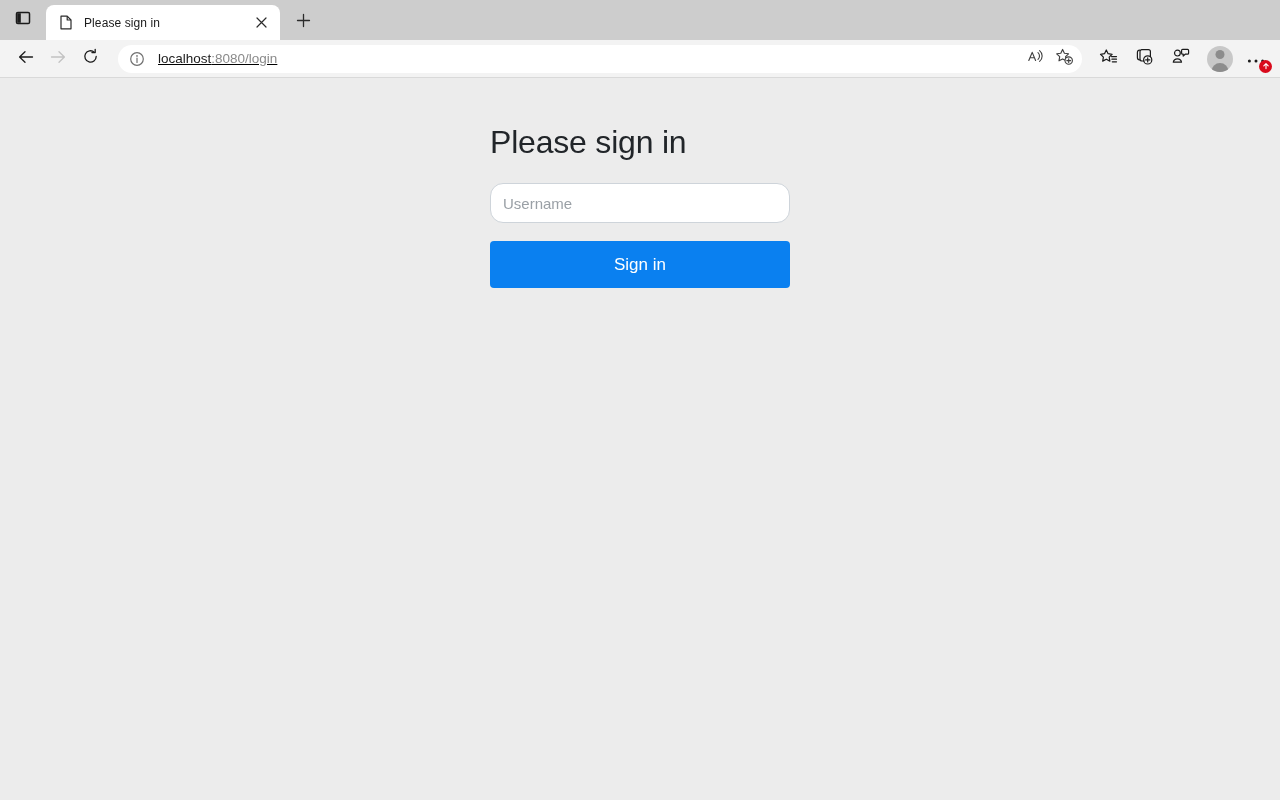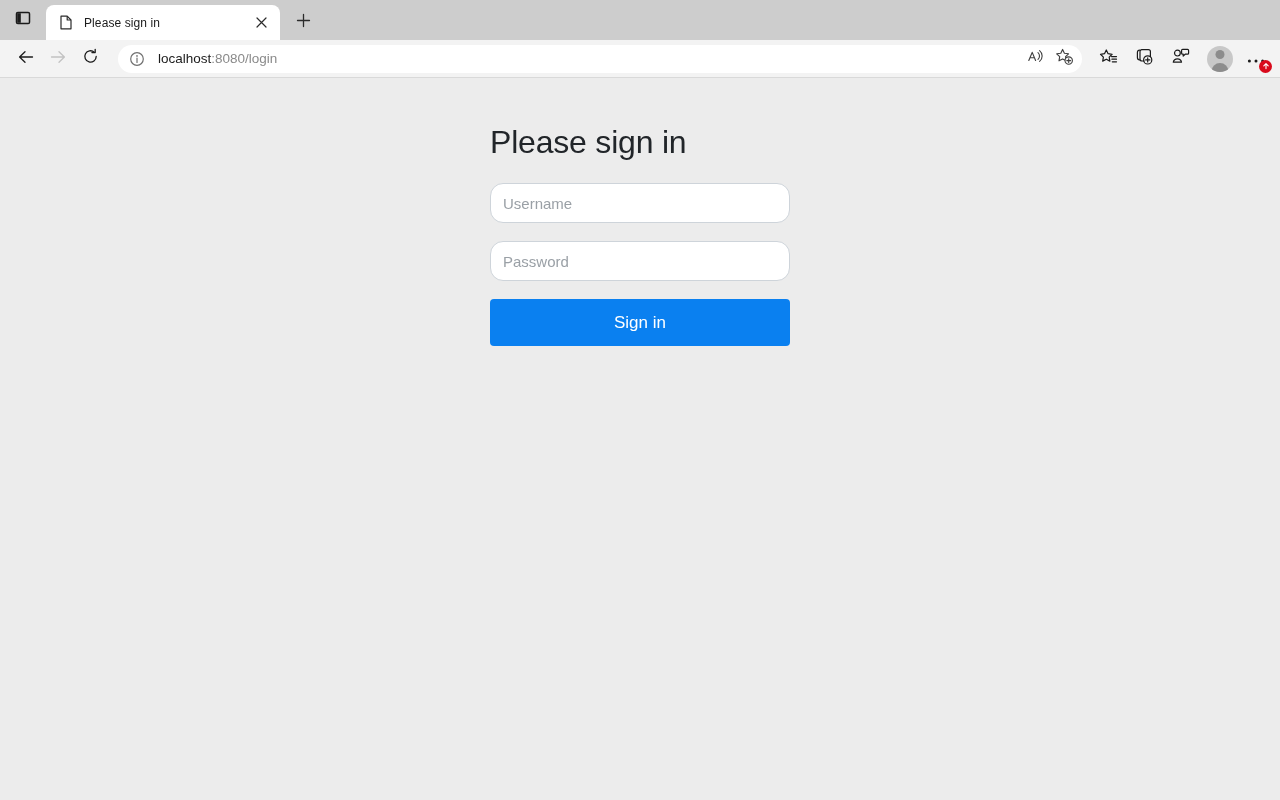--- a/index.html
+++ b/index.html
@@ -77,20 +77,21 @@
 
   
   .toolbar {
     height: 38px;
     flex: 0 0 38px;
     background: #f3f3f3;
     display: flex;
     align-items: center;
     padding: 0 8px 0 10px;
     border-bottom: 1px solid #d9d9d9;
+    text-decoration: underline;
   }
   .nav-btn {
     width: 32px; height: 30px;
     display: flex; align-items: center; justify-content: center;
     border-radius: 5px;
     cursor: pointer;
     flex: 0 0 32px;
   }
   .nav-btn.disabled { cursor: default; }
 
@@ -390,21 +391,20 @@
   </div>
 
   <div class="viewport">
     <div class="page">
       <div class="signin-form">
 
         <h1 class="page-heading">Please sign in</h1>
 
         <input class="form-control" type="text" placeholder="Username" style="">
 
-        <input class="form-control" type="password" placeholder="Password" style="">
 
         <button class="btn-signin">Sign in</button>
 
       </div>
     </div>
   </div>
 
 </div>
 
 </body></html>

